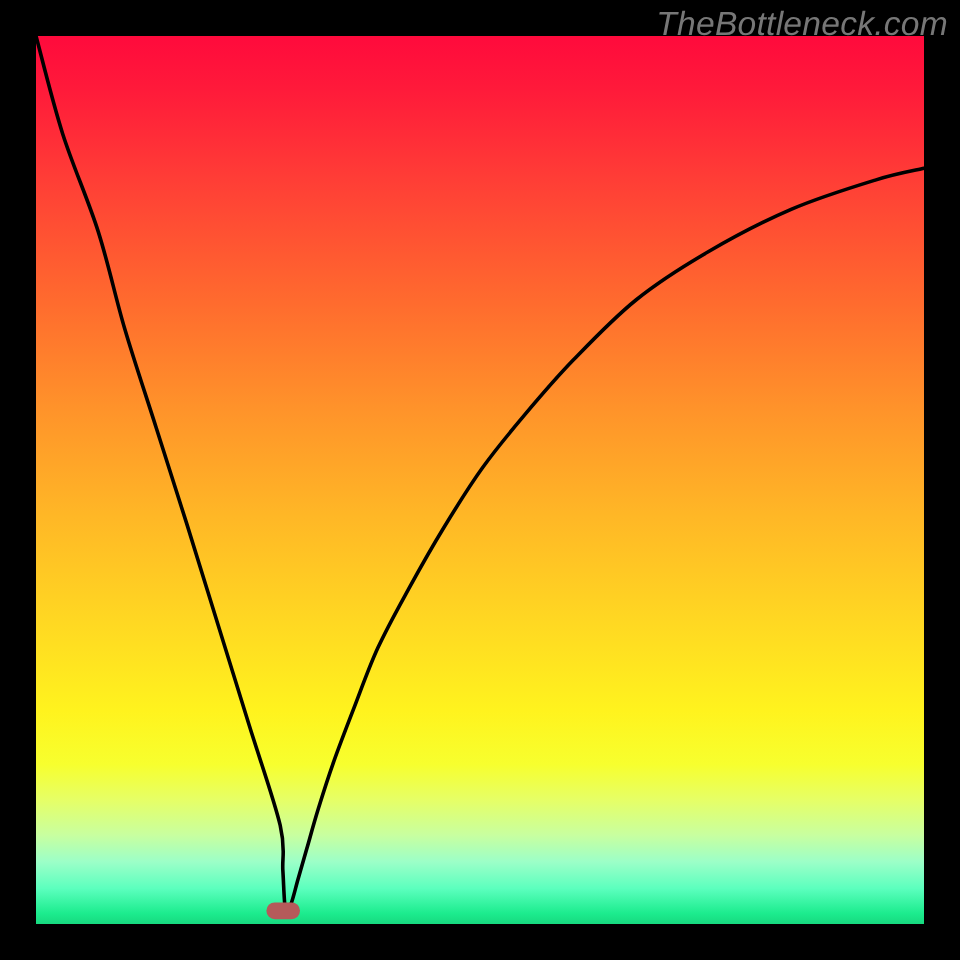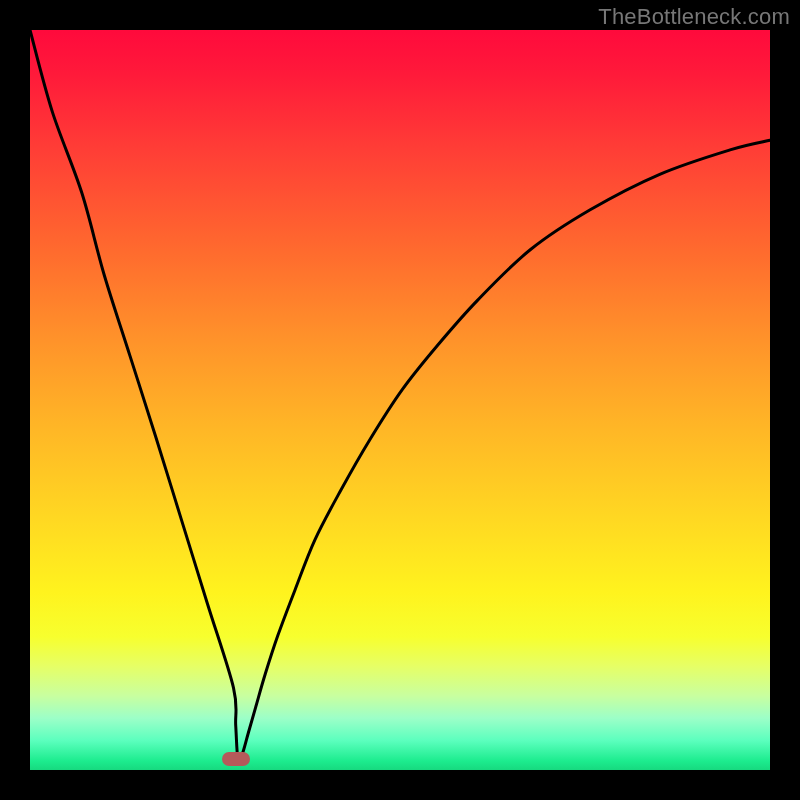--- a/index.html
+++ b/index.html
@@ -48,24 +48,25 @@
     top: 0;
     width: 740px;
     height: 740px;
     overflow: visible;
   }
   .watermark {
     position: absolute;
     top: 4px;
     right: 10px;
     color: #777;
-    font-size: 22px;
+    font-size: 28px;
     font-weight: 500;
     letter-spacing: 0.2px;
     user-select: none;
+    font-style: italic;
   }
   .marker {
     position: absolute;
     width: 28px;
     height: 14px;
     border-radius: 7px;
     transform: translate(-50%, -50%);
   }
 </style>
 </head>

